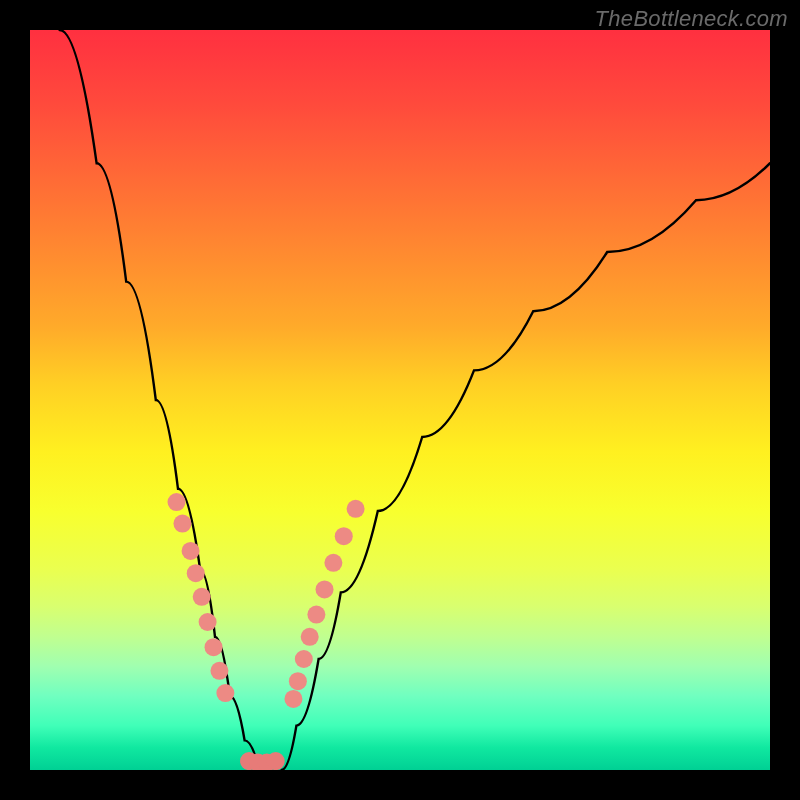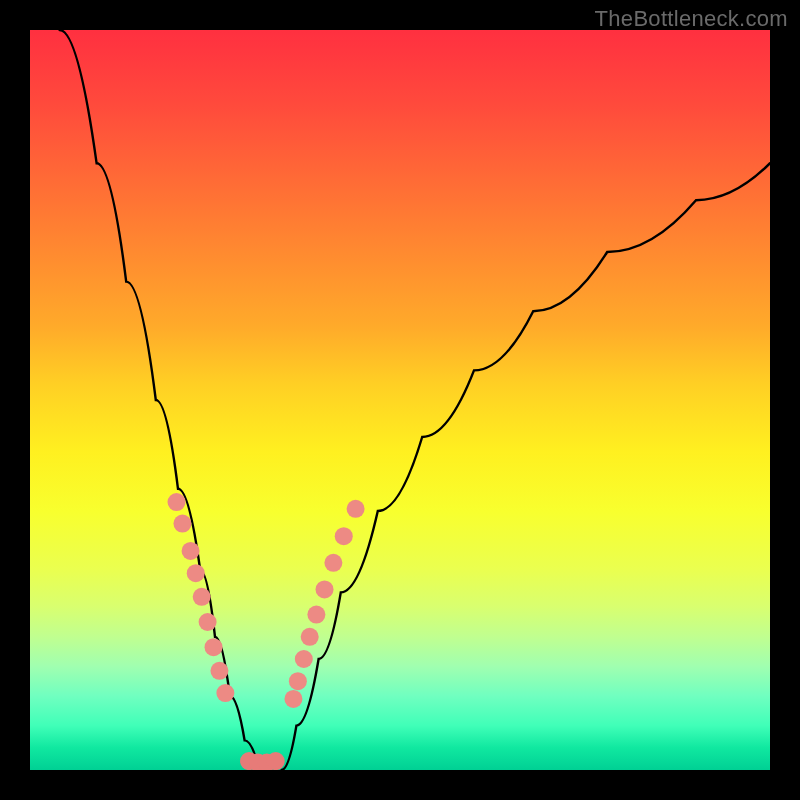--- a/index.html
+++ b/index.html
@@ -45,20 +45,21 @@
   }
   .watermark {
     position: absolute;
     top: 6px;
     right: 12px;
     font-size: 22px;
     font-weight: 500;
     color: #6a6a6a;
     letter-spacing: 0.3px;
     user-select: none;
+    font-style: italic;
   }
   svg.overlay {
     position: absolute;
     left: 0;
     top: 0;
     width: 740px;
     height: 740px;
   }
   .curve {
     fill: none;

